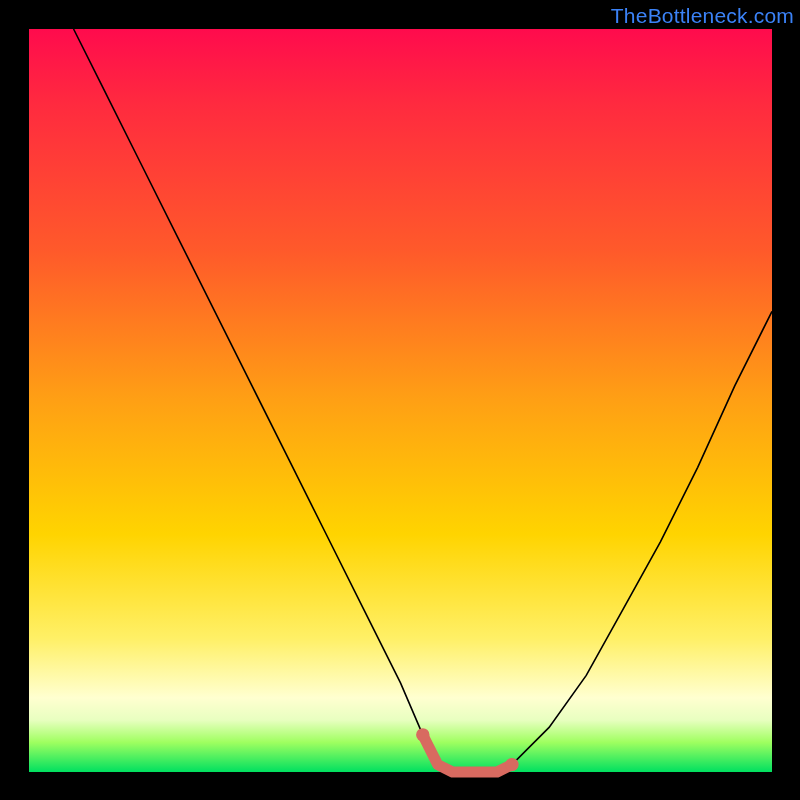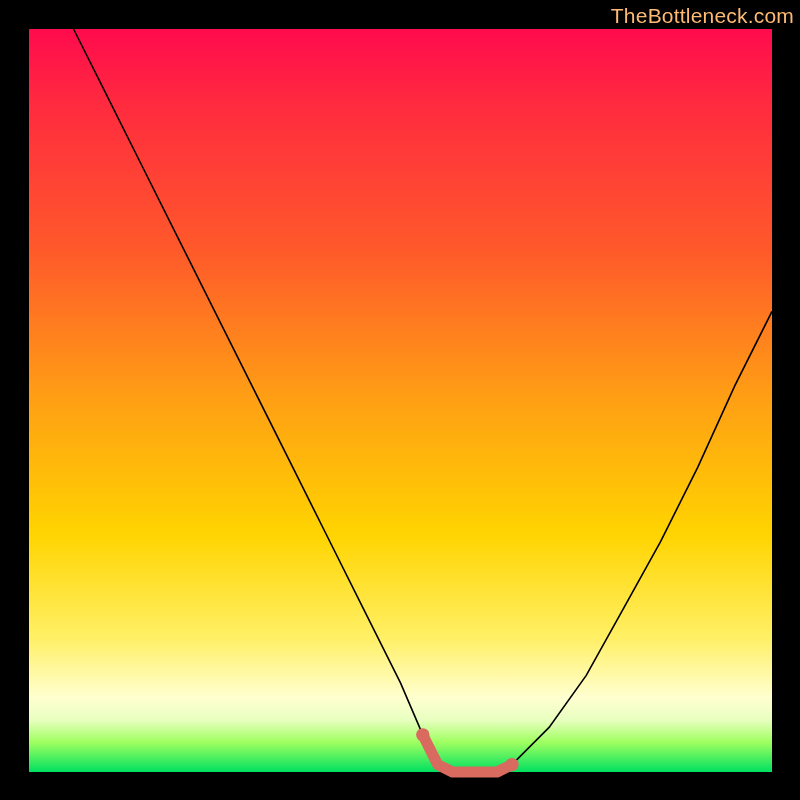--- a/index.html
+++ b/index.html
@@ -35,21 +35,21 @@
       #ffffd0 90%,
       #e8ffc0 93%,
       #9fff60 96%,
       #00e060 100%
     );
   }
   .attribution {
     position: absolute;
     top: 4px;
     right: 6px;
-    color: #fdba74;
+    color: #3b82f6;
     font-size: 21px;
     font-weight: 500;
     letter-spacing: 0.2px;
     user-select: none;
   }
   svg.curve {
     position: absolute;
     left: 0;
     top: 0;
     width: 743px;

